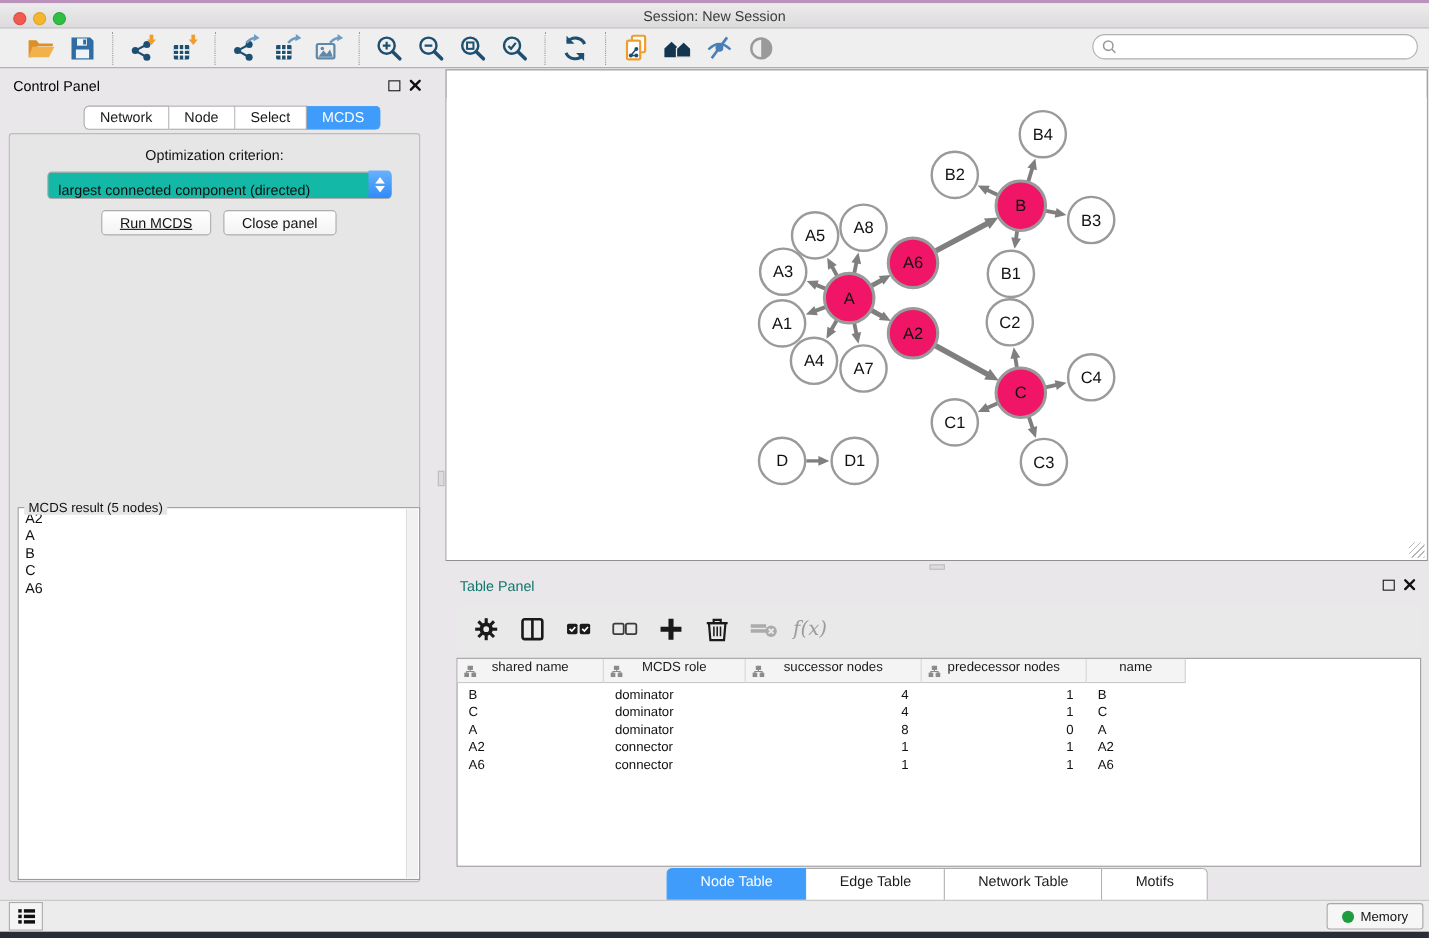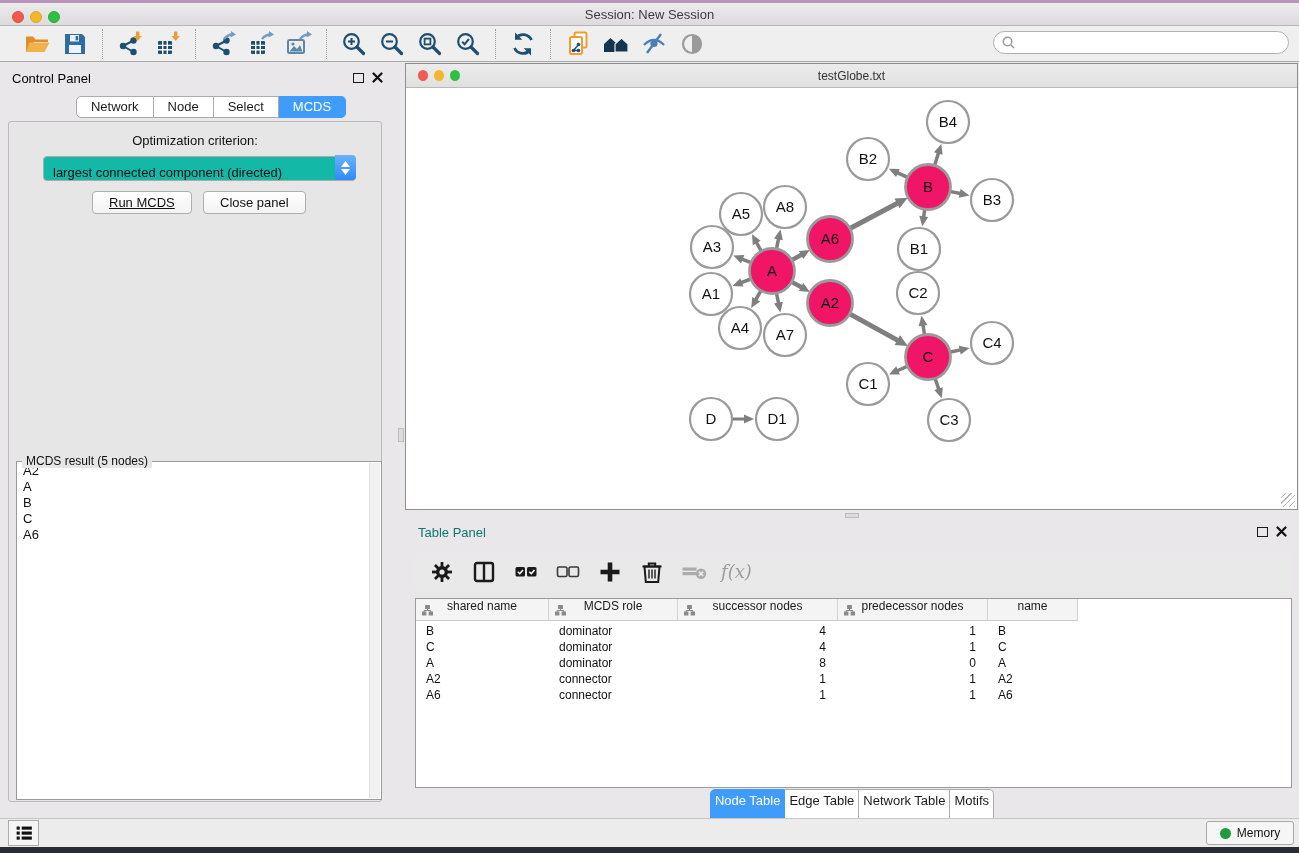--- a/index.html
+++ b/index.html
@@ -76,21 +76,21 @@
   .table-box { left:415px; top:598px; width:877px; height:190px; background:#fff; border:1px solid #9a9a9a; }
   .thead { position:absolute; left:0; top:0; height:22px; display:flex; }
   .th { background:#f4f4f4; border-right:1px solid #d2d2d2; border-bottom:1px solid #c9c9c9; display:flex; align-items:flex-start; font-size:12px; color:#1a1a1a; position:relative; }
   .th .th-label { flex:1; text-align:center; }
   .th svg.tree { position:absolute; left:6px; top:6px; }
   .tbody { position:absolute; left:0; top:24px; right:0; }
   .tr { display:flex; height:16px; }
   .td { font-size:12px; color:#111; line-height:16px; white-space:nowrap; }
 
   .bottom-tabs { left:405px; top:789px; width:894px; display:flex; justify-content:center; }
-  .bottom-tabs .tab { height:40px; line-height:21px; padding:0 4px; }
+  .bottom-tabs .tab { height:40px; line-height:21px; padding:0 30px; }
 
   
   .statusbar { left:0; top:818px; width:1299px; height:29px; background:#ececec; border-top:1px solid #c6c6c6; }
   .status-left-btn { left:8px; top:820px; width:31px; height:26px; background:#f5f5f5; border:1px solid #ababab; display:flex; align-items:center; justify-content:center; }
   .memory-btn { left:1206px; top:821px; width:88px; height:24px; background:#f6f6f6; border:1px solid #a8a8a8; border-radius:3px; display:flex; align-items:center; justify-content:center; gap:6px; font-size:12px; color:#111; font-family:"Liberation Sans",sans-serif;}
   .mem-dot { width:11px; height:11px; border-radius:50%; background:#1f9c40; }
   .desktop-strip-bottom { left:0; top:847px; width:1299px; height:6px; background:#272c35; }
 </style>
 </head>
 <body>
@@ -297,26 +297,20 @@
       <div>A</div>
       <div>B</div>
       <div>C</div>
       <div>A6</div>
     </div>
   <div class="list-scroll"></div>
 </div>
 <div class="abs fieldset-legend">MCDS result (5 nodes)</div>
 
 <div class="abs net-win">
-  <div class="net-titlebar">
-    <div class="mini-light" style="left:12px;background:#f05a50;"></div>
-    <div class="mini-light" style="left:28px;background:#f5b62e;"></div>
-    <div class="mini-light" style="left:44px;background:#2fc043;"></div>
-    <div class="net-title">testGlobe.txt</div>
-  </div>
   <div class="net-canvas">
     <svg id="graph-svg" width="891" height="420">
         <line x1="345.4146596993366" y1="189.76168568713538" x2="334.0066158782075" y2="194.0630792590365" stroke="#7f7f7f" stroke-width="3.5"></line>
         <polygon points="326.5210375870572,196.88551041799482 334.29039292408106,189.14683368052485 337.4656279779092,197.56810925806897" fill="#7f7f7f"></polygon>
         <line x1="345.5735128005243" y1="173.8294051202097" x2="334.78277741744307" y2="169.51311096697722" stroke="#7f7f7f" stroke-width="3.5"></line>
         <polygon points="327.354963890361,166.5419855561444 338.31098884280703,166.07774721070177 334.9684727556201,174.43403742866911" fill="#7f7f7f"></polygon>
         <line x1="355.230235352432" y1="201.1836432784806" x2="349.1755774579368" y2="211.96850265305008" stroke="#7f7f7f" stroke-width="3.5"></line>
         <polygon points="345.2592994042757,218.94437293613393 346.2307199371174,208.02162867709475 354.07857400558674,212.42744148746348" fill="#7f7f7f"></polygon>
         <line x1="355.48901716798036" y1="162.67335414757676" x2="349.8109303542095" y2="152.2330009738691" stroke="#7f7f7f" stroke-width="3.5"></line>
         <polygon points="345.98875477892966,145.2051297548061 354.7196518087524,151.8399950175399 346.8132966873066,156.1399425397298" fill="#7f7f7f"></polygon>

